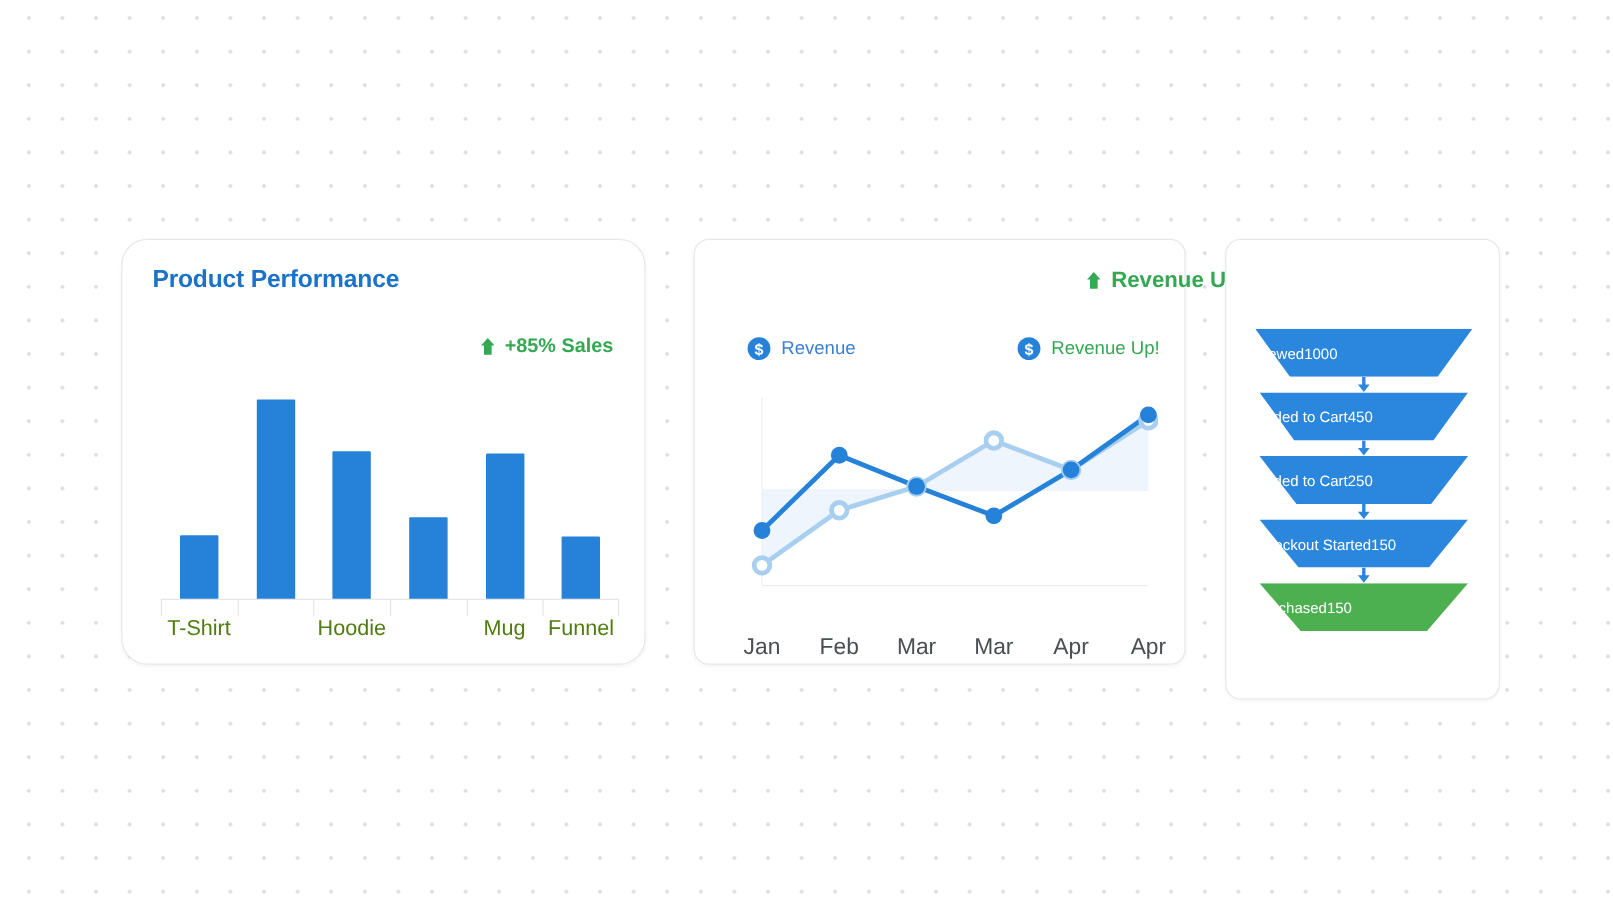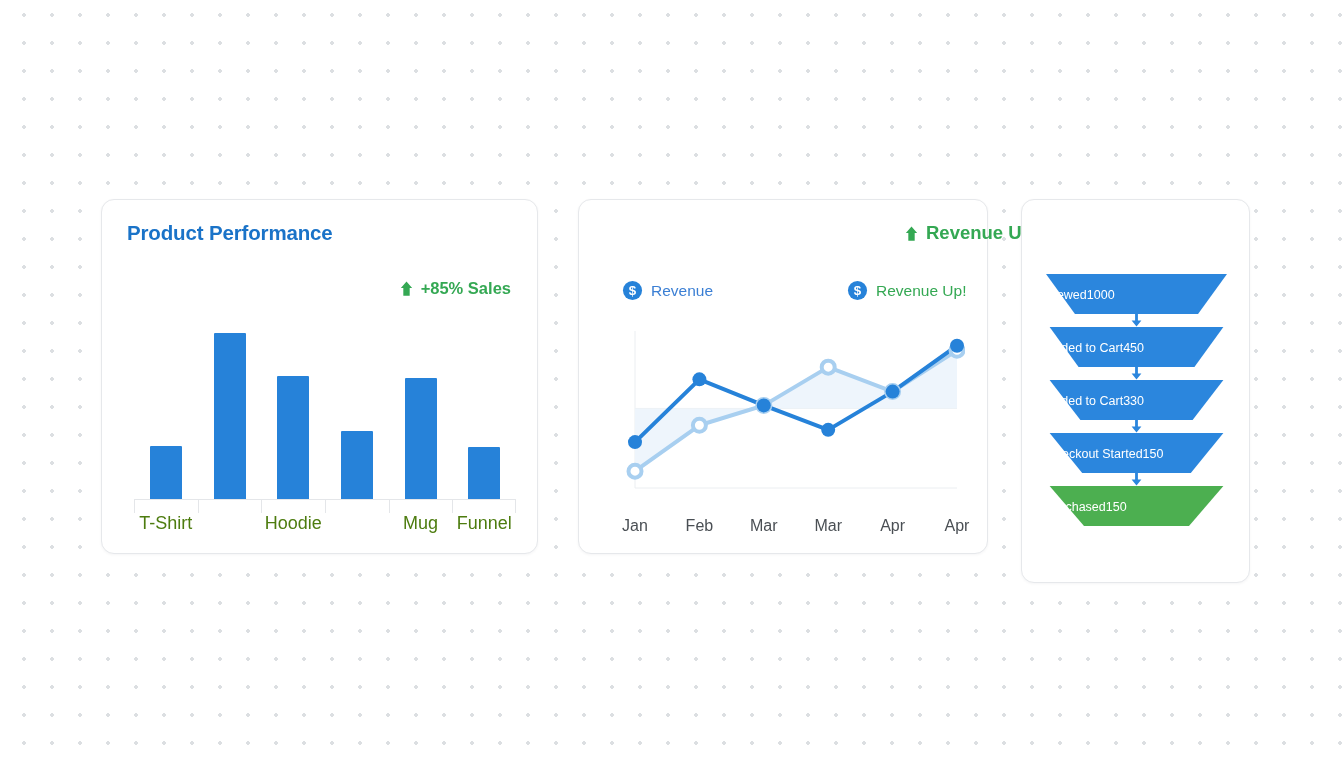--- a/index.html
+++ b/index.html
@@ -21,21 +21,21 @@
   }
 
   
   .card {
     position: absolute;
     background: #ffffff;
     border: 1px solid #e6e8eb;
     border-radius: 13px;
     box-shadow: 0 1px 3px rgba(16,24,40,0.045);
   }
-  #card-bar    { left: 101px; top: 199px; width: 437px; height: 355px; }
+  #card-bar    { left: 101px; top: 199px; width: 437px; height: 355px; border-radius: 22px; }
   #card-line   { left: 578px; top: 199px; width: 410px; height: 355px; }
   #card-funnel { left: 1021px; top: 199px; width: 229px; height: 384px; }
 
   .card-title {
     position: absolute;
     font-size: 20.5px;
     font-weight: bold;
     color: #1a73c8;
     letter-spacing: -0.15px;
     white-space: nowrap;
@@ -124,22 +124,22 @@
     width: 340px; height: 185px;
   }
   #line-plot svg { display: block; }
   #line-labels {
     position: absolute;
     left: 46px; top: 310px;
     width: 340px; height: 26px;
   }
   .line-label {
     position: absolute;
-    top: 7px;
-    font-size: 16px;
+    top: 19px;
+    font-size: 19px;
     color: #4a4f54;
     white-space: nowrap;
     transform: translateX(-50%);
   }
 
   
   #funnel {
     position: absolute;
     left: 24px; top: 74px;
     width: 181px;
@@ -304,21 +304,21 @@
           <svg width="11" height="13" viewBox="0 0 11 13">
             <path d="M4.1 0 H6.9 V6.4 H10.4 L5.5 12.6 L0.6 6.4 H4.1 Z" fill="#2b86dd"></path>
           </svg>
         </div>
         <div class="funnel-stage">
           <svg width="181" height="40" viewBox="0 0 181 40">
             <path d="M3.6200000000000045,0 L177.38,0 L146.61,40 L34.39,40 Z" fill="#2b86dd"></path>
           </svg>
           <div class="funnel-text">
             <div class="funnel-label">Added to Cart</div>
-            <div class="funnel-value">330</div>
+            <div class="funnel-value">250</div>
           </div>
         </div>
         <div class="funnel-arrow">
           <svg width="11" height="13" viewBox="0 0 11 13">
             <path d="M4.1 0 H6.9 V6.4 H10.4 L5.5 12.6 L0.6 6.4 H4.1 Z" fill="#2b86dd"></path>
           </svg>
         </div>
         <div class="funnel-stage">
           <svg width="181" height="40" viewBox="0 0 181 40">
             <path d="M3.6200000000000045,0 L177.38,0 L144.8,40 L36.2,40 Z" fill="#2b86dd"></path>

